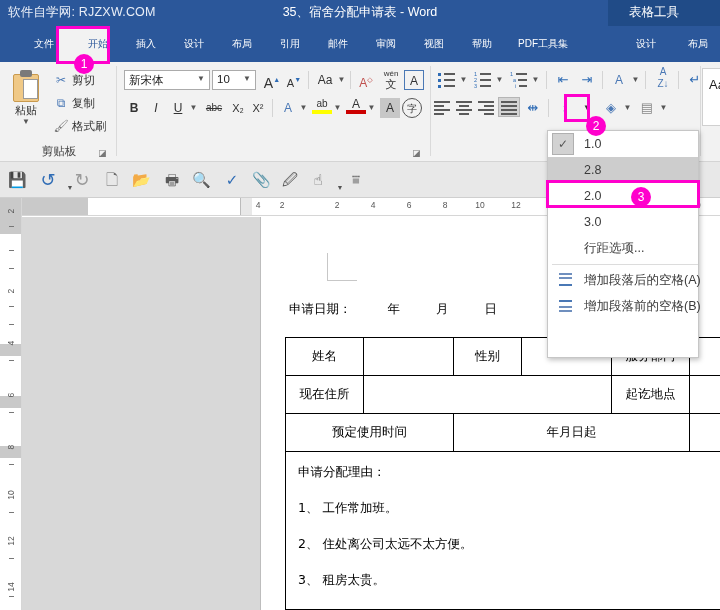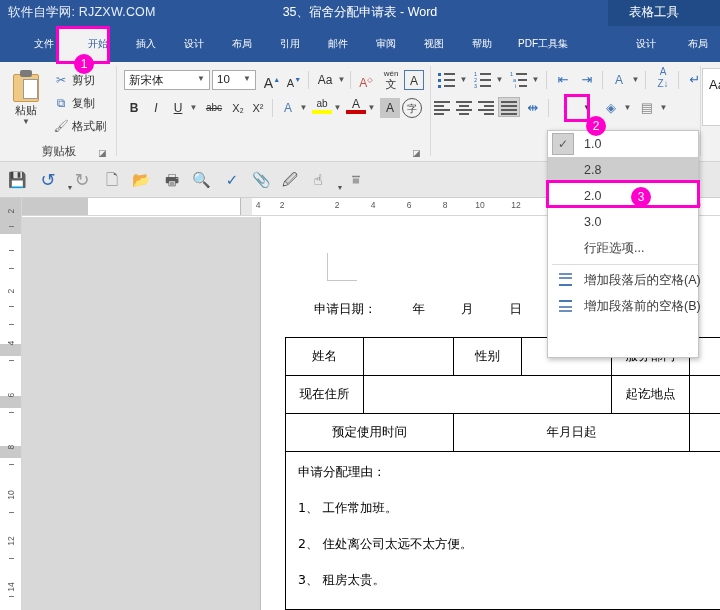--- a/index.html
+++ b/index.html
@@ -166,21 +166,20 @@
     background: #ffffff; border-left: 1px solid #bdbdbd;
   }
   .margin-corner {
     position: absolute; left: 66px; top: 36px; width: 30px; height: 28px;
     border-left: 1px solid #c7c7c7; border-bottom: 1px solid #c7c7c7;
   }
   .doc-dateline {
     position: absolute; left: 28px; top: 84px;
     font-size: 12.5px; color: #000; white-space: nowrap;
     font-family: "DejaVu Sans", sans-serif;
-    margin-left: 25px;
   }
   .doc-dateline span.sp { display: inline-block; width: 32px; }
 
   table.doctable {
     position: absolute; left: 24px; top: 120px; width: 560px;
     border-collapse: collapse; table-layout: fixed;
   }
   table.doctable td {
     border: 1px solid #000; height: 38px;
     font-size: 12.5px; color: #000; text-align: center;

